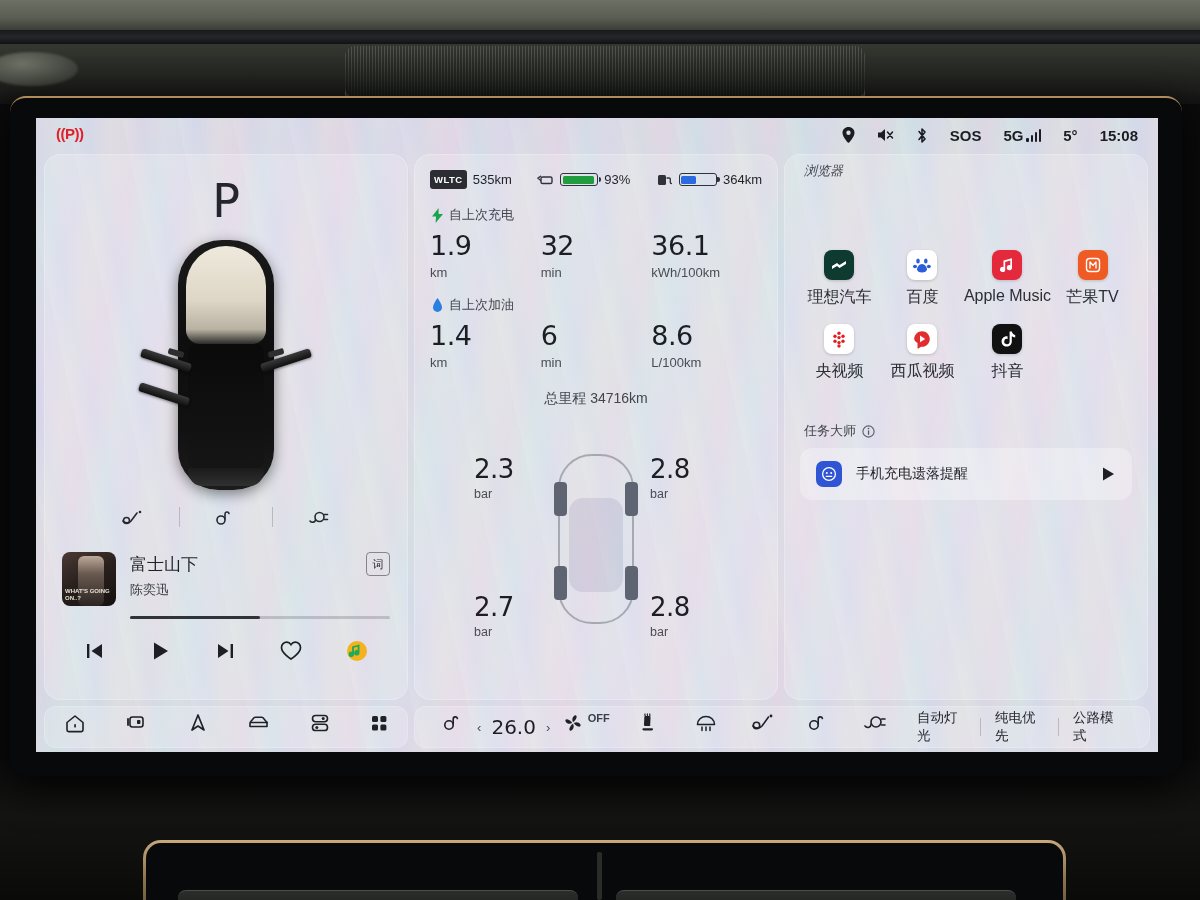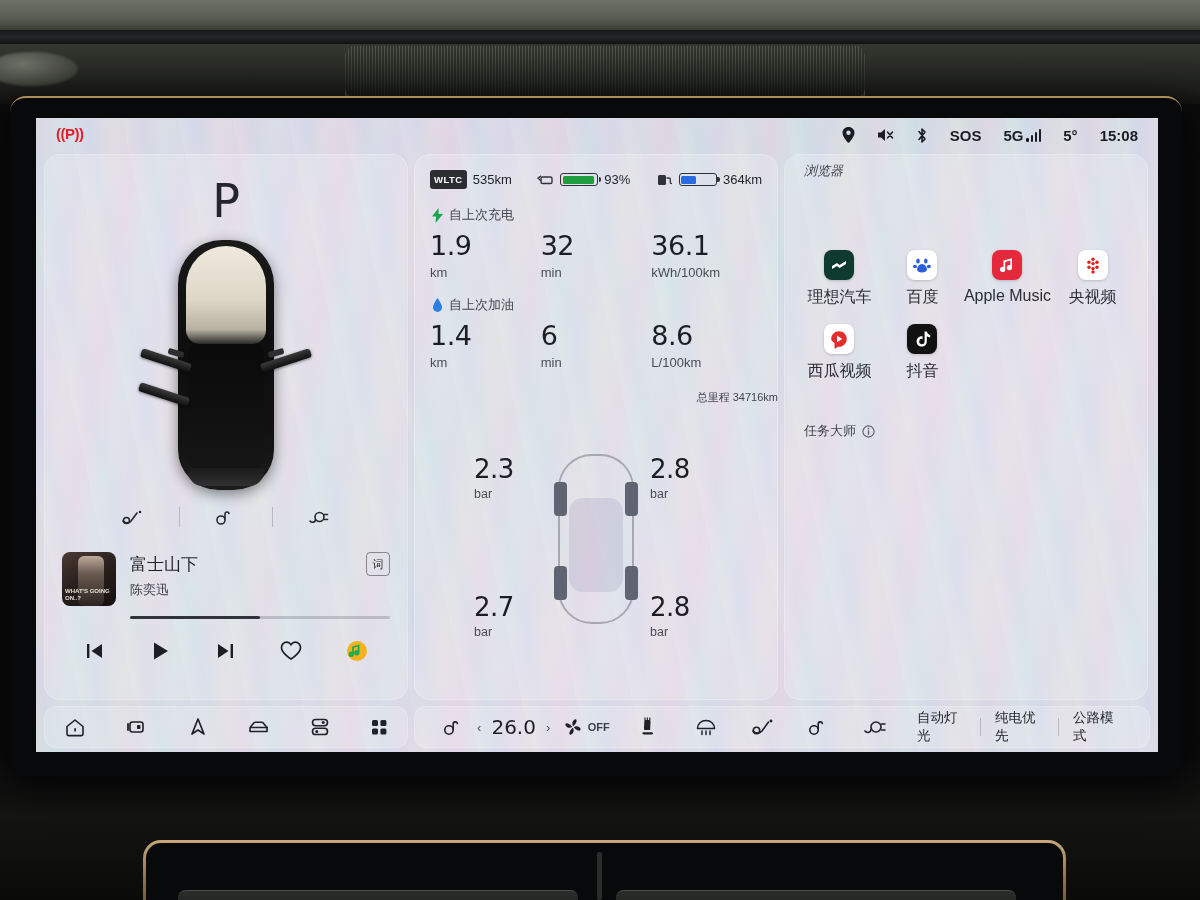--- a/index.html
+++ b/index.html
@@ -107,21 +107,21 @@
     letter-spacing:.5px;font-family:"Liberation Sans",sans-serif;}
   .bar-shell{width:38px;height:13px;border-radius:3px;border:1.5px solid #2f323a;padding:1.5px;box-sizing:border-box;position:relative;}
   .bar-shell:after{content:"";position:absolute;right:-4px;top:3px;width:2.5px;height:5px;border-radius:0 2px 2px 0;background:#2f323a;}
   .bar-fill{height:100%;border-radius:1.5px;}
 
   .seclabel{position:absolute;display:flex;align-items:center;gap:6px;font-size:13px;color:#42454d;}
   .statgrid{position:absolute;width:332px;left:16px;display:flex;}
   .statcell{flex:1;}
   .statval{font-size:27px;color:#1c1e23;font-weight:400;font-family:"DejaVu Sans",sans-serif;letter-spacing:-.5px;}
   .statunit{font-size:13px;color:#4a4d55;margin-top:4px;}
-  .odo{position:absolute;left:0;top:236px;width:100%;text-align:right;font-size:11px;color:#42454d;}
+  .odo{position:absolute;left:0;top:236px;width:100%;text-align:center;font-size:14px;color:#42454d;}
 
   .tireblock{position:absolute;left:0;top:286px;width:100%;height:210px;}
   .tirecar{position:absolute;left:50%;top:14px;transform:translateX(-50%);width:76px;height:170px;
     border:2px solid rgba(72,76,86,.38);border-radius:34px;box-sizing:border-box;}
   .tirecar-in{position:absolute;left:50%;top:42px;transform:translateX(-50%);width:54px;height:94px;border-radius:14px;
     background:rgba(120,110,160,.16);}
   .wheel{position:absolute;width:13px;height:34px;border-radius:4px;background:#5f6472;}
   .w-fl{left:-6px;top:26px;} .w-fr{right:-6px;top:26px;}
   .w-rl{left:-6px;top:110px;} .w-rr{right:-6px;top:110px;}
   .tireval{position:absolute;}
@@ -147,21 +147,21 @@
   .tmicon{width:26px;height:26px;border-radius:7px;background:#2f55d4;display:flex;align-items:center;justify-content:center;}
   .tmtext{font-size:14px;color:#1d1f24;}
   .tmplay{margin-left:auto;}
 
   
   .bottombar{position:absolute;left:8px;top:588px;width:1106px;height:42px;display:flex;gap:6px;z-index:4;}
   .bb{background:rgba(255,255,255,.20);border-radius:12px;box-shadow:inset 0 0 0 1px rgba(255,255,255,.20);
     display:flex;align-items:center;}
   .bb-left{width:364px;justify-content:space-around;}
   .bb-right{width:736px;padding:0 14px;box-sizing:border-box;gap:0;}
-  .bb-icon{display:flex;align-items:center;justify-content:center;height:30px;}
+  .bb-icon{display:flex;justify-content:center;height:30px;}
   .temp{display:flex;align-items:center;gap:10px;color:#1c1e23;}
   .tempval{font-size:20px;font-family:"DejaVu Sans",sans-serif;}
   .chev{font-size:13px;color:#4a4d55;}
   .fanoff{font-size:11px;font-weight:700;color:#3b3e46;margin-left:4px;}
   .modebtn{font-size:13.5px;color:#1f2127;padding:0 14px;}
   .mdiv{width:1px;height:18px;background:rgba(40,42,48,.22);}
   .spacer{flex:1;}
   svg{display:block;}
 </style>
 </head>
@@ -435,20 +435,29 @@
           <div class="app">
             <div class="appicon" style="background:#e5293c">
               <svg width="18" height="18" viewBox="0 0 18 18">
                   <path d="M14 2.2v9.4a2.6 2.6 0 1 1-1.7-2.45V4.6L7.2 6v7.4a2.6 2.6 0 1 1-1.7-2.45V4.4z" fill="#ffffff"></path>
                 </svg>
             </div>
             <div class="applabel">Apple Music</div>
           </div>
 
           <div class="app">
+            <div class="appicon" style="background:#f05a23">
+              <svg width="20" height="20" viewBox="0 0 20 20">
+                  <rect x="3.5" y="3.5" width="13" height="13" rx="3" stroke="#ffffff" stroke-width="1.4" fill="none"></rect>
+                  <path d="M7 13.5V7l3 3.4L13 7v6.5" stroke="#ffffff" stroke-width="1.4" fill="none" stroke-linejoin="round"></path>
+                </svg>
+            </div>
+            <div class="applabel">芒果TV</div>
+          </div>
+          <div class="app">
             <div class="appicon" style="background:#ffffff">
               <svg width="20" height="20" viewBox="0 0 20 20">
                   <g fill="#e02020">
                     <circle cx="10" cy="4.2" r="1.7"></circle>
                     <circle cx="6" cy="7.2" r="1.7"></circle>
                     <circle cx="14" cy="7.2" r="1.7"></circle>
                     <circle cx="10" cy="8.6" r="1.7"></circle>
                     <circle cx="6" cy="12.2" r="1.7"></circle>
                     <circle cx="14" cy="12.2" r="1.7"></circle>
                     <circle cx="10" cy="13.6" r="1.7"></circle>
@@ -478,20 +487,36 @@
         </div>
 
         <div class="tm-title">
           <span>任务大师</span>
           <svg width="13" height="13" viewBox="0 0 13 13">
               <circle cx="6.5" cy="6.5" r="5.6" stroke="#5a5d66" stroke-width="1.1" fill="none"></circle>
               <circle cx="6.5" cy="3.5" r=".85" fill="#5a5d66"></circle>
               <rect x="5.9" y="5.3" width="1.3" height="4.6" rx=".6" fill="#5a5d66"></rect>
             </svg>
         </div>
+        <div class="tmcard">
+          <div class="tmicon">
+            <svg width="16" height="16" viewBox="0 0 16 16">
+                <circle cx="8" cy="8" r="6.4" stroke="#ffffff" stroke-width="1.3" fill="none"></circle>
+                <circle cx="5.8" cy="7" r="1" fill="#ffffff"></circle>
+                <circle cx="10.2" cy="7" r="1" fill="#ffffff"></circle>
+                <path d="M5.2 10.3h5.6" stroke="#ffffff" stroke-width="1.2" stroke-linecap="round"></path>
+              </svg>
+          </div>
+          <div class="tmtext">手机充电遗落提醒</div>
+          <div class="tmplay">
+            <svg width="15" height="16" viewBox="0 0 15 16">
+                <path d="M2 1.5v13L13 8z" fill="#1d1f24"></path>
+              </svg>
+          </div>
+        </div>
       </div>
     </div>
 
     <div class="bottombar">
 
       <div class="bb bb-left">
         <span class="bb-icon">
           <svg width="24" height="22" viewBox="0 0 24 22">
               <path d="M4 10.5L12 4l8 6.5V18a1.6 1.6 0 0 1-1.6 1.6H5.6A1.6 1.6 0 0 1 4 18z" stroke="#1f2127" stroke-width="1.6" fill="none" stroke-linejoin="round"></path>
               <rect x="11.2" y="12" width="1.7" height="3.6" rx=".85" fill="#1f2127"></rect>

